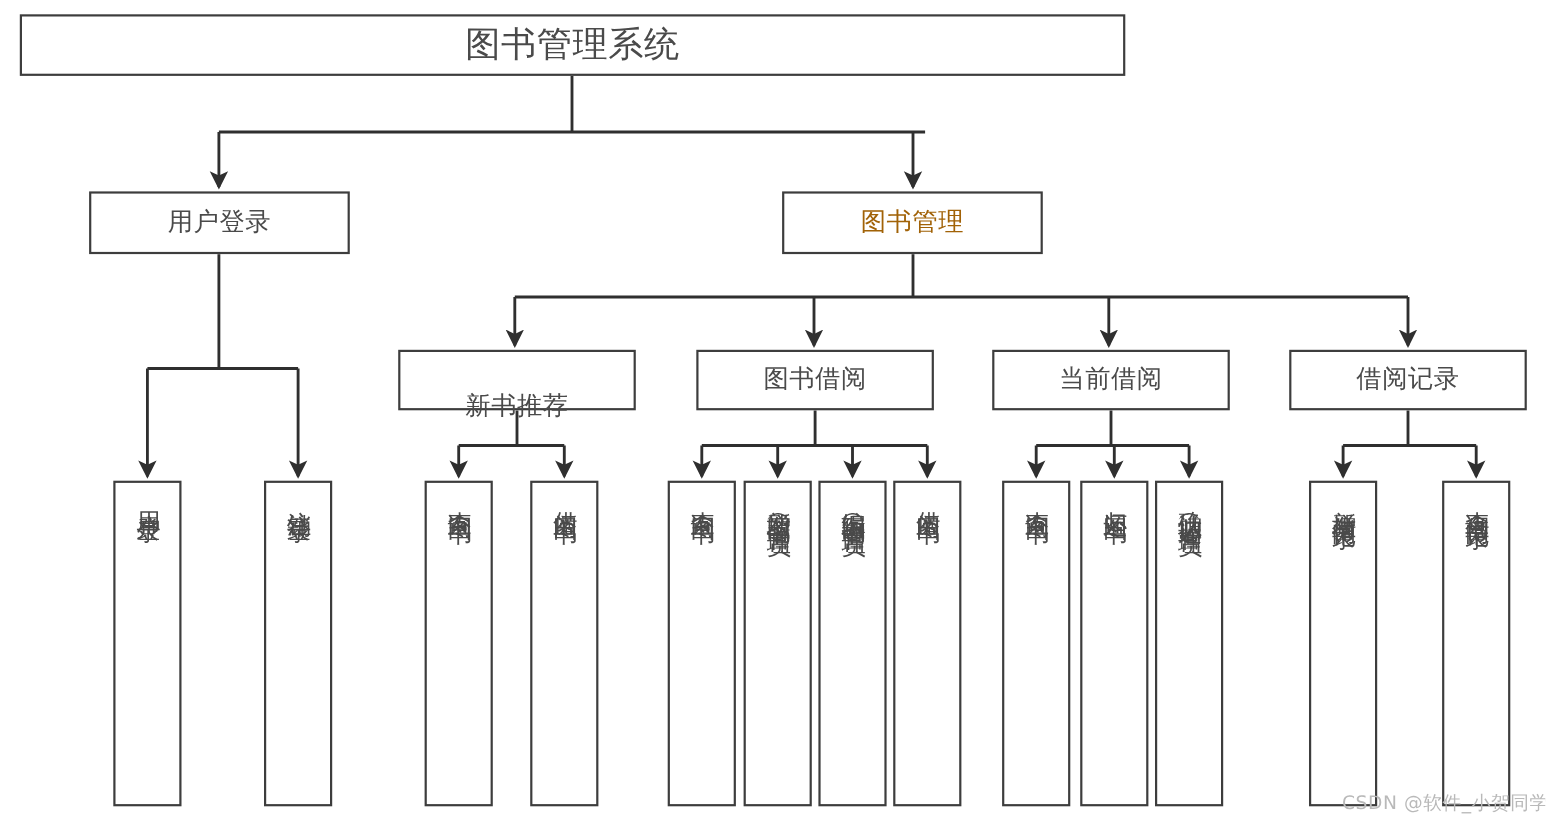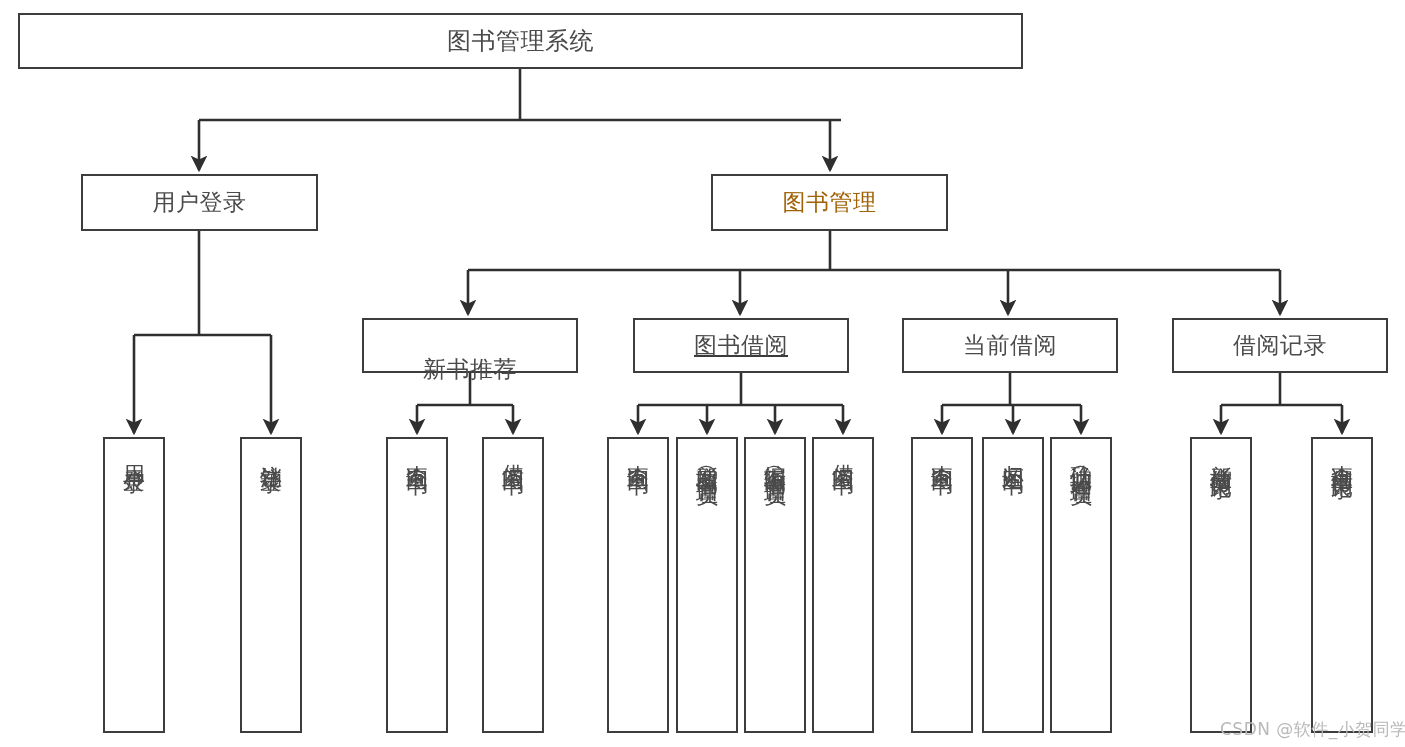--- a/index.html
+++ b/index.html
@@ -42,21 +42,21 @@
     letter-spacing: 0.5px;
     line-height: 1.12;
     text-align: center;
     white-space: nowrap;
   }
   
   .node.h .lbl {
     font-size: 23px;
   }
   .node.root .lbl {
-    font-size: 24px;
+    font-size: 32px;
   }
   
   .node.v {
     align-items: flex-start;
     padding-top: 8px;
   }
   .node.v .lbl {
     writing-mode: vertical-rl;
     text-orientation: upright;
     font-size: 22px;
@@ -134,21 +134,21 @@
   <div class="node h" style="left: 81px; top: 174px; width: 237px; height: 57px; border-color: rgb(61, 61, 61); background: rgb(255, 255, 255);">
     <span class="lbl" style="color: rgb(74, 74, 74);">用户登录</span>
   </div>
   <div class="node h" style="left: 711px; top: 174px; width: 237px; height: 57px; border-color: rgb(61, 61, 61); background: rgb(255, 255, 255);">
     <span class="lbl" style="color: #a16207;">图书管理</span>
   </div>
 
   <div class="node h" style="left: 362px; top: 318px; width: 216px; height: 55px; border-color: rgb(61, 61, 61); background: rgb(255, 255, 255);">
     <span class="lbl" style="color: rgb(74, 74, 74); margin-top: 48px;">新书推荐</span>
   </div>
-  <div class="node h" style="left: 633px; top: 318px; width: 216px; height: 55px; border-color: rgb(61, 61, 61); background: rgb(255, 255, 255); text-decoration: underline;">
+  <div class="node h" style="left: 633px; top: 318px; width: 216px; height: 55px; border-color: rgb(61, 61, 61); background: rgb(255, 255, 255);">
     <span class="lbl" style="color: rgb(74, 74, 74);">图书借阅</span>
   </div>
   <div class="node h" style="left: 1172px; top: 318px; width: 216px; height: 55px; border-color: rgb(61, 61, 61); background: rgb(255, 255, 255);">
     <span class="lbl" style="color: rgb(74, 74, 74);">借阅记录</span>
   </div>
   <div class="node h" style="left: 902px; top: 318px; width: 216px; height: 55px; border-color: rgb(61, 61, 61); background: rgb(255, 255, 255);">
     <span class="lbl" style="color: rgb(74, 74, 74);">当前借阅</span>
   </div>
 
   <div class="node v" style="left: 103px; top: 437px; width: 62px; height: 296px; border-color: rgb(61, 61, 61); background: rgb(255, 255, 255);">

